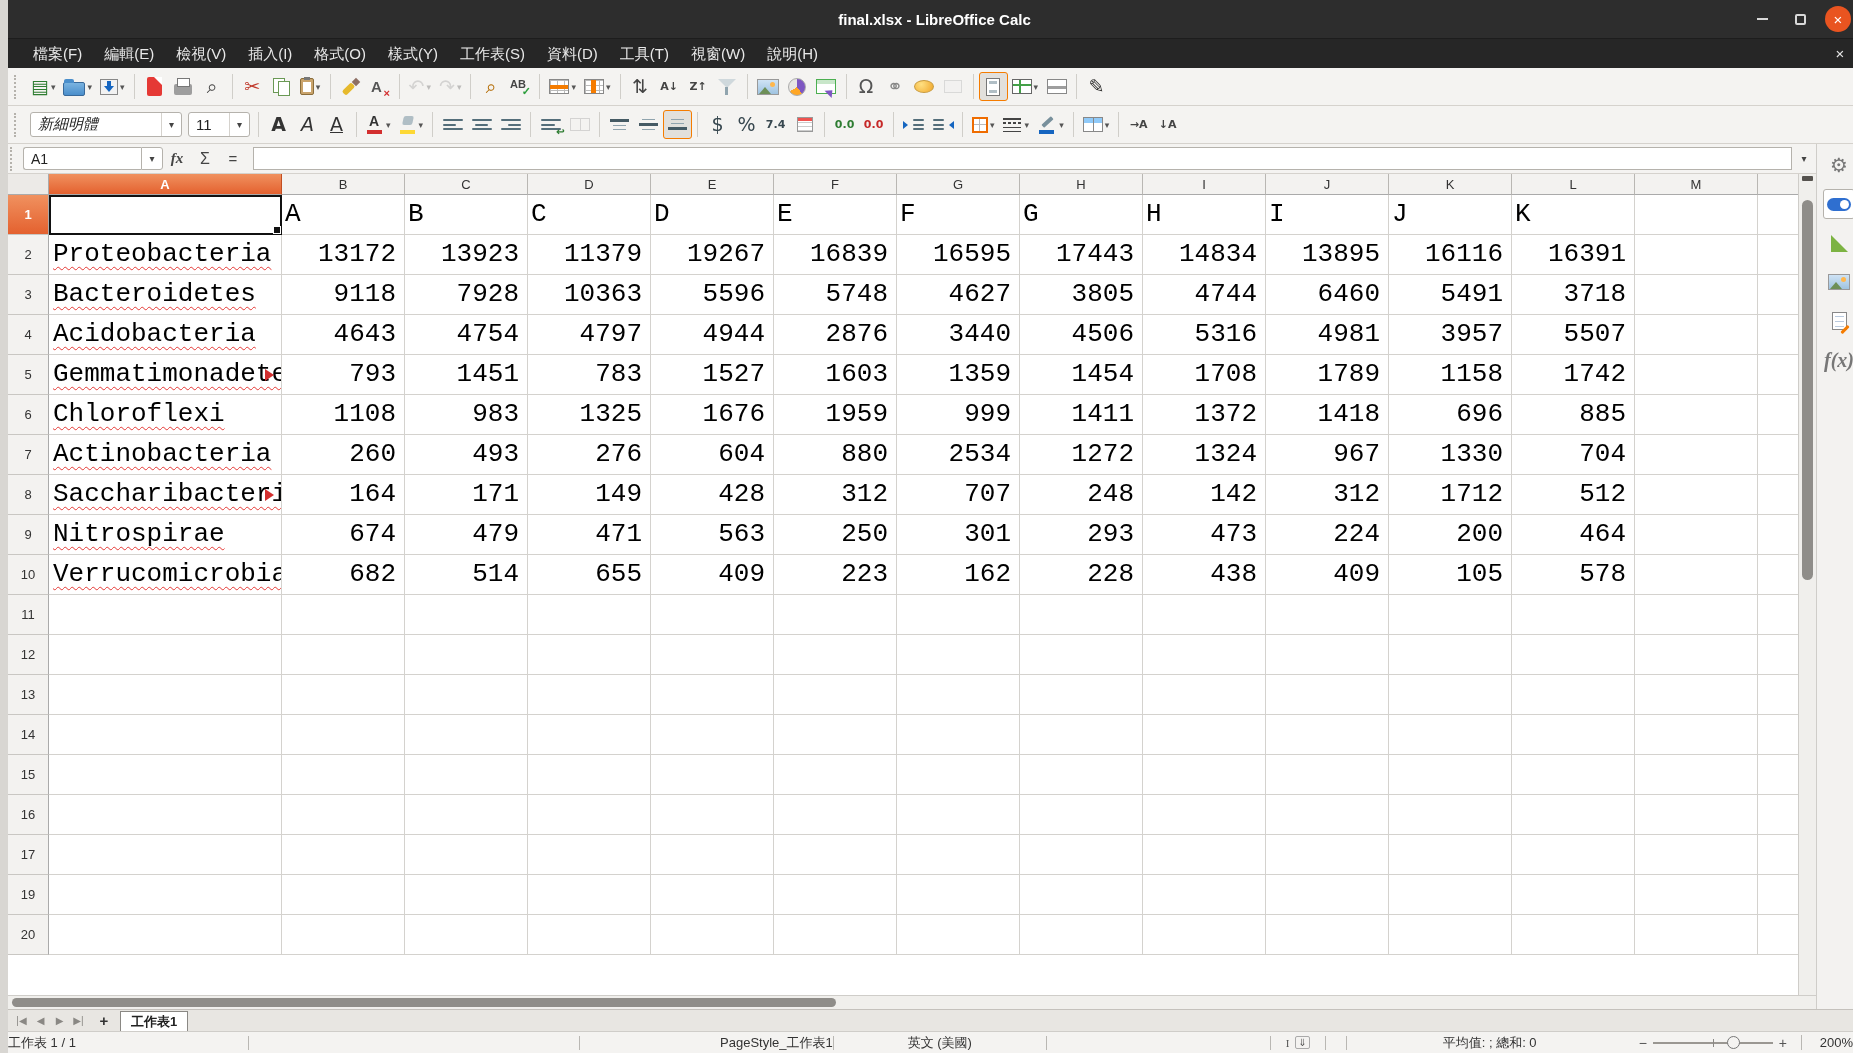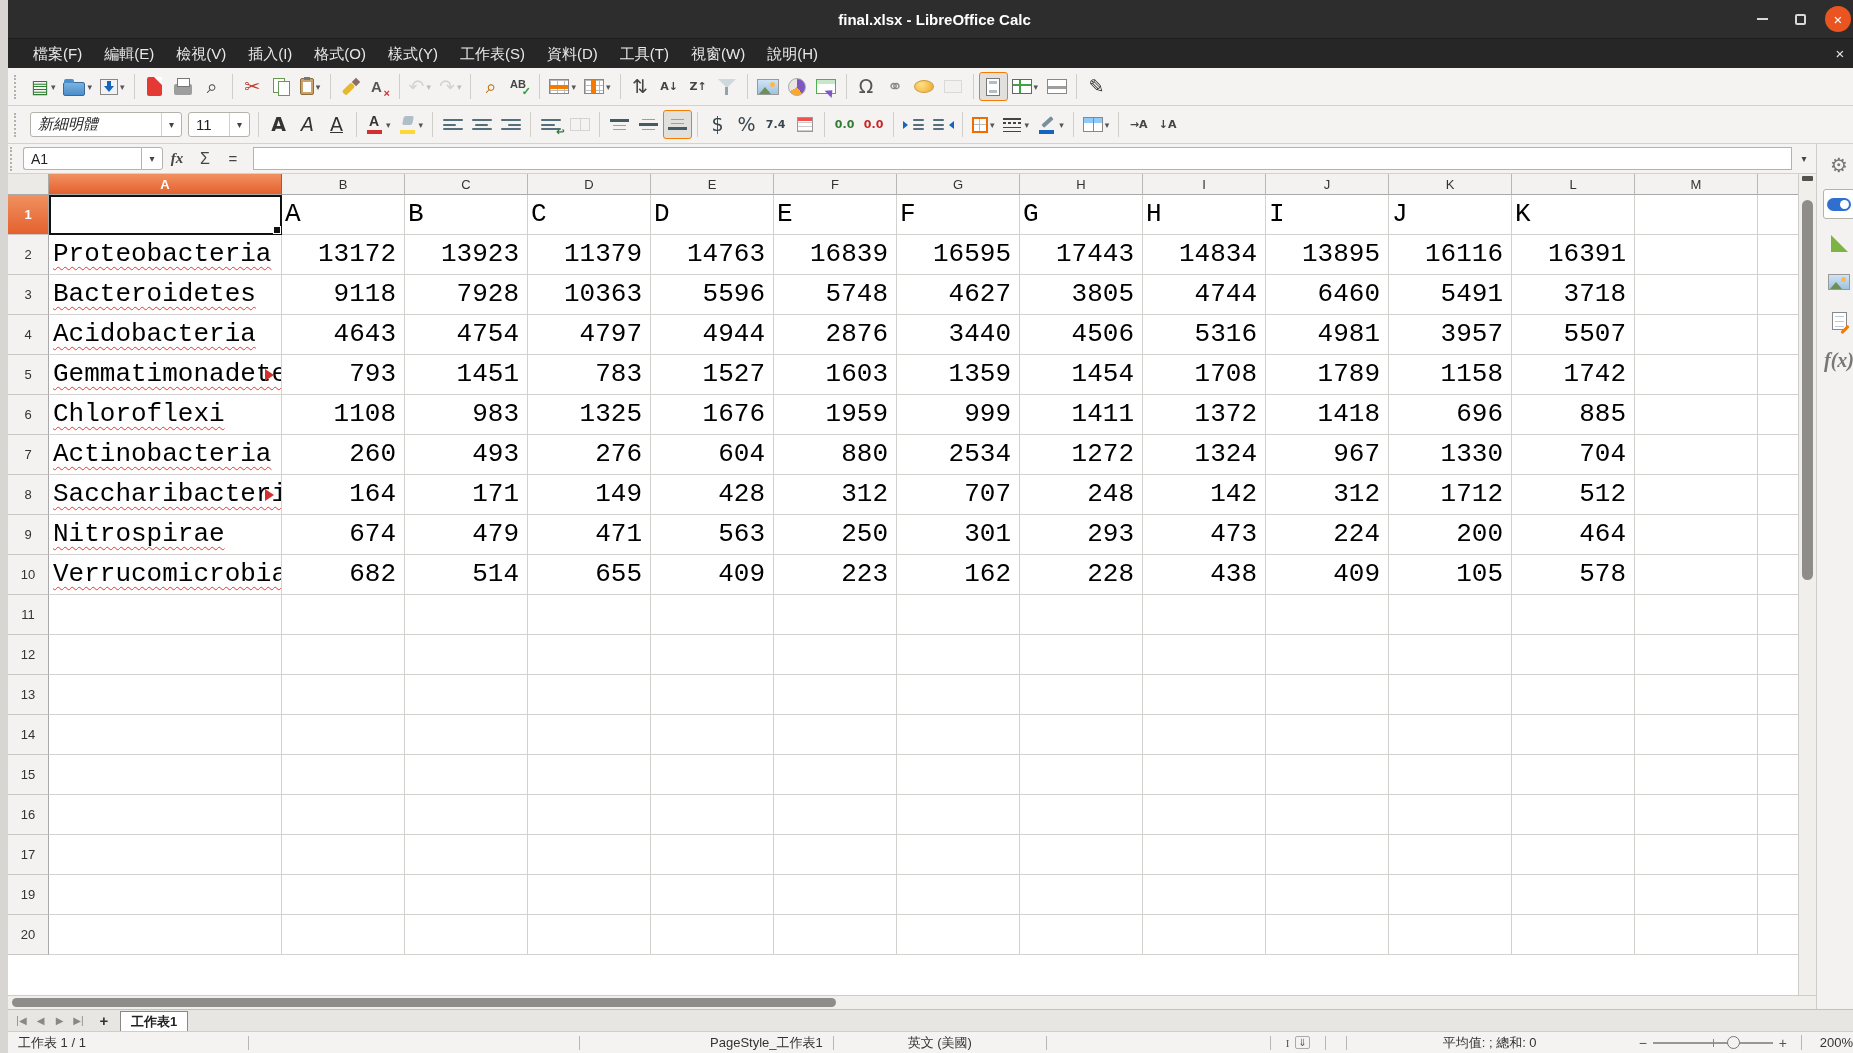--- a/index.html
+++ b/index.html
@@ -176,21 +176,21 @@
   .sbtn .glyph { font-size:20px; color:#777; }
 
   
   .tabbar { height:22px; flex:none; background:#e8e6e2; border-top:1px solid #c4c1bc; display:flex; align-items:stretch; padding-left:4px; }
   .navbtn { width:19px; display:flex; align-items:center; justify-content:center; color:#8a8884; font-size:10px; }
   .addtab { width:24px; display:flex; align-items:center; justify-content:center; color:#333; font-size:15px; font-weight:bold; margin:0 4px; }
   .sheettab { min-width:64px; background:#fff; border:1px solid #8a8884; border-bottom:none; margin-top:1px; display:flex; align-items:center; justify-content:center; font-size:13px; font-weight:bold; color:#222; padding:0 10px; }
 
   
   .statusbar { height:22px; flex:none; background:#f4f3f1; border-top:1px solid #cfcdc9; display:flex; align-items:center; font-size:13px; color:#333; }
-  .sb { padding:0 10px; white-space:nowrap; overflow:hidden; }
+  .sb { padding:0 0; white-space:nowrap; overflow:hidden; }
   .sbsep { width:1px; height:14px; background:#b9b7b3; flex:none; }
   .sb.c { text-align:center; }
   .sb-mini { font-size:11px; color:#555; padding:0 3px; font-family:"Liberation Serif",serif; }
   .sb-minibox { font-size:10px; color:#555; border:1px solid #aaa; padding:0 2px; border-radius:2px; margin:0 3px; }
   .zoomarea { margin-left:auto; display:flex; align-items:center; padding-right:8px; }
   .zsign { font-size:14px; color:#555; padding:0 6px; }
   .ztrack { width:120px; height:2px; background:#9a9792; position:relative; }
   .ztick { position:absolute; left:50%; top:-3px; width:1px; height:8px; background:#8a8884; }
   .zthumb { position:absolute; left:62%; top:-6px; width:13px; height:13px; border-radius:50%; background:#f4f3f1; border:1px solid #777; }
   .zlabel { width:52px; text-align:right; border-left:1px solid #b9b7b3; padding-left:10px; margin-left:8px; }
@@ -551,21 +551,21 @@
                 <div class="cell w rowlabel">K</div>
                 <div class="cell w"></div>
                 <div class="cell filler"></div>
               </div>
               <div class="row">
                 <div class="rh">2</div>
                 <div class="cell w-a"><span class="bacteria">Proteobacteria</span></div>
                 <div class="cell w num">13172</div>
                 <div class="cell w num">13923</div>
                 <div class="cell w num">11379</div>
-                <div class="cell w num">14763</div>
+                <div class="cell w num">19267</div>
                 <div class="cell w num">16839</div>
                 <div class="cell w num">16595</div>
                 <div class="cell w num">17443</div>
                 <div class="cell w num">14834</div>
                 <div class="cell w num">13895</div>
                 <div class="cell w num">16116</div>
                 <div class="cell w num">16391</div>
                 <div class="cell w"></div>
                 <div class="cell filler"></div>
               </div>

